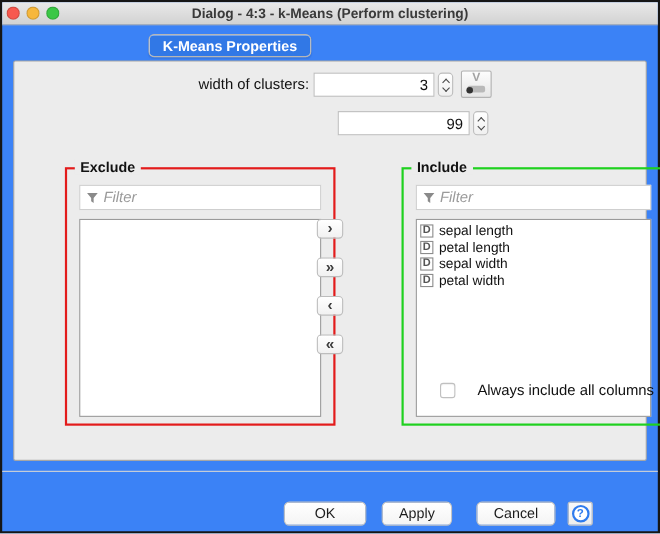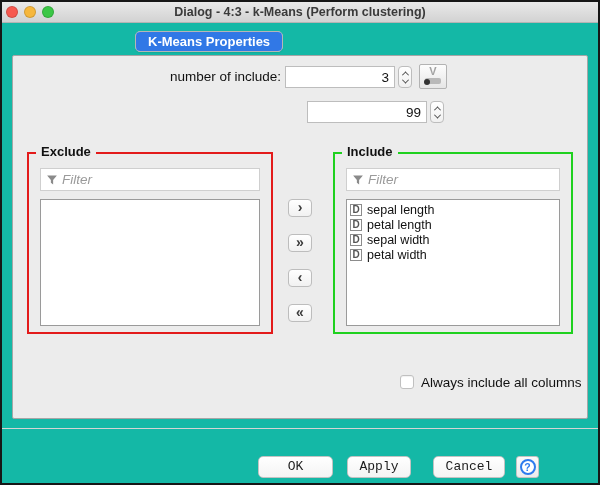--- a/index.html
+++ b/index.html
@@ -1,20 +1,20 @@
 <!DOCTYPE html>
 <html style="--tab_active: #3178e6; --exclude_border: #e31b1b; --include_border: #1fd11f; --help_blue: #2e7bee;"><head>
 <meta charset="utf-8">
 <style>
   * { margin:0; padding:0; box-sizing:border-box; }
   html,body { background:#fff; }
   body { font-family:"Liberation Sans","DejaVu Sans",sans-serif; }
 
   .window {
-    position:relative; width:600px; height:485px; background:#14b8a6;
+    position:relative; width:600px; height:485px; background:#3b82f6;
     box-shadow: inset 0 0 0 2px #161616; overflow:hidden;
   }
 
   
   .titlebar {
     position:absolute; left:2px; top:2px; right:2px; height:21px;
     background:linear-gradient(#e9e9e9,#d2d2d2);
     border-bottom:1px solid #b4b4b4;
     display:flex; align-items:center; justify-content:center;
   }
@@ -66,21 +66,21 @@
     background:linear-gradient(#fdfdfd,#e6e6e6); border:1px solid #b3b3b3; border-radius:2px;
   }
   .flowvar-v { position:absolute; top:0; left:0; right:0; text-align:center;
     font-size:11px; font-weight:700; color:#a3a3a3; }
   .flowvar-bar { position:absolute; left:5px; bottom:4px; width:16px; height:6px;
     background:#b9b9b9; border-radius:2px; }
   .flowvar-dot { position:absolute; left:4px; bottom:3px; width:6px; height:6px;
     background:#333; border-radius:50%; }
 
   
-  .group { position:absolute; width:246px; height:182px; }
+  .group { position:absolute; width:246px; height:235px;margin-left:32px; }
   .group-exclude { left:27px; top:152px; border:2px solid var(--exclude_border,#e31b1b); }
   .group-include { left:333px; top:152px; width:240px; border:2px solid var(--include_border,#1fd11f);text-decoration:underline; }
   .group-title {
     position:absolute; left:7px; top:-10px; background:#ececec; padding:0 5px;
     font-size:13px; font-weight:700; color:#111;
   }
   .filter-box {
     position:absolute; left:11px; top:14px; right:11px; height:23px;
     background:#fff; border:1px solid #cfcfcf; display:flex; align-items:center; padding:0 5px;
   }
@@ -103,31 +103,31 @@
 
   
   .transfer-btn {
     position:absolute; left:288px; width:24px; height:18px;
     background:linear-gradient(#fff,#f1f1f1); border:1px solid #bdbdbd; border-radius:4px;
     font-size:14px; font-weight:700; color:#3c3c3c; line-height:15px; text-align:center;
     cursor:default;
   }
 
   
-  .check-row { position:absolute; display:flex; align-items:flex-start; gap:7px;margin-top:28px; }
+  .check-row { position:absolute; display:flex; align-items:flex-end; gap:20px; }
   .checkbox { width:14px; height:14px; background:#fff; border:1px solid #c0c0c0; border-radius:3px;
     box-shadow:inset 0 1px 1px rgba(0,0,0,.06); }
   .check-label { font-size:13.5px; color:#111; white-space:nowrap; }
 
   
   .divider { position:absolute; left:2px; right:2px; top:428px; height:1px; background:#d4d4d4; }
   .footer-btn {
     position:absolute; top:456px; height:22px; background:linear-gradient(#fff,#f4f4f4);
     border:1px solid #c3c3c3; border-radius:5px; font-size:13px; color:#1c1c1c;
-    text-align:center; line-height:20px; cursor:default;font-family:Liberation Mono, monospace;
+    text-align:center; line-height:20px; cursor:default;
   }
   .help-btn {
     position:absolute; left:516px; top:456px; width:23px; height:22px;
     background:linear-gradient(#fafafa,#ececec); border:1px solid #c3c3c3; border-radius:3px;
     display:flex; align-items:center; justify-content:center;
   }
   .help-circle {
     width:16px; height:16px; border-radius:50%; border:2px solid var(--help_blue,#2e7bee);
     color:var(--help_blue,#2e7bee); font-size:10.5px; font-weight:700;
     display:flex; align-items:center; justify-content:center; background:#fff;
@@ -146,21 +146,21 @@
     </div>
     <span class="titlebar-title">Dialog - 4:3 - k-Means (Perform clustering)</span>
   </div>
 
   <div class="tabbar">
     <div class="tab active">K-Means Properties</div>
   </div>
 
   <div class="main-panel"></div>
 
-  <div class="field-label" style="left:61px; top:66px;">number of include:</div>
+  <div class="field-label" style="left:61px; top:66px;">width of clusters:</div>
   <input class="text-field" style="left: 285px; top: 66px; width: 110px;" value="3">
   <div class="spinner" style="left:398px; top:66px;">
     <span class="chev up"></span>
     <span class="chev down"></span>
   </div>
   <div class="flowvar-btn">
     <span class="flowvar-v">V</span>
     <span class="flowvar-bar"></span>
     <span class="flowvar-dot"></span>
   </div>

